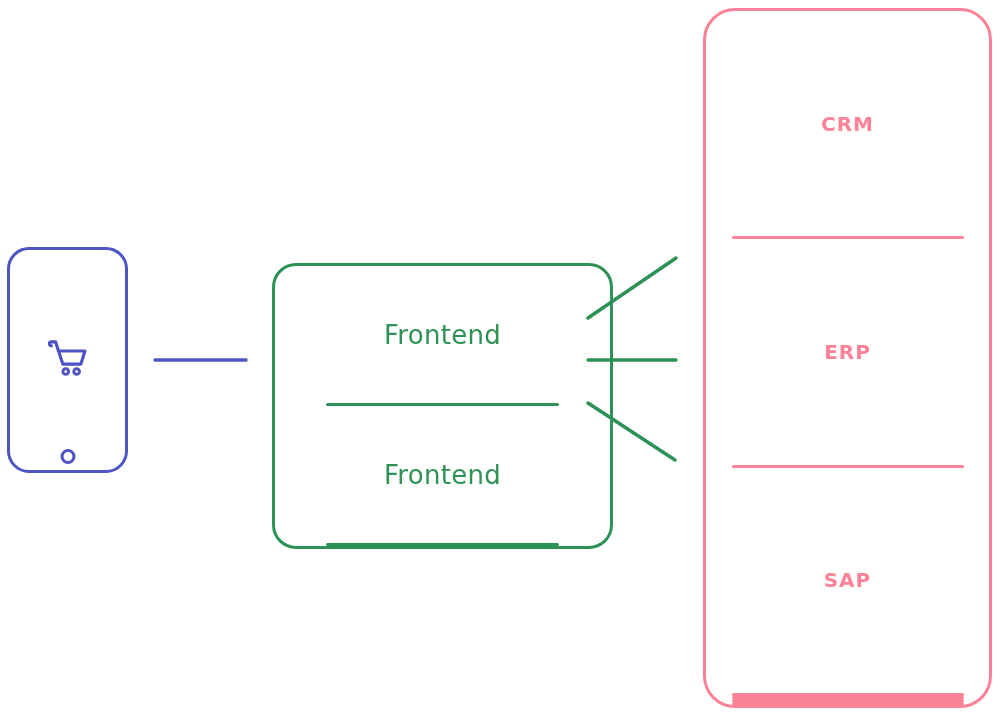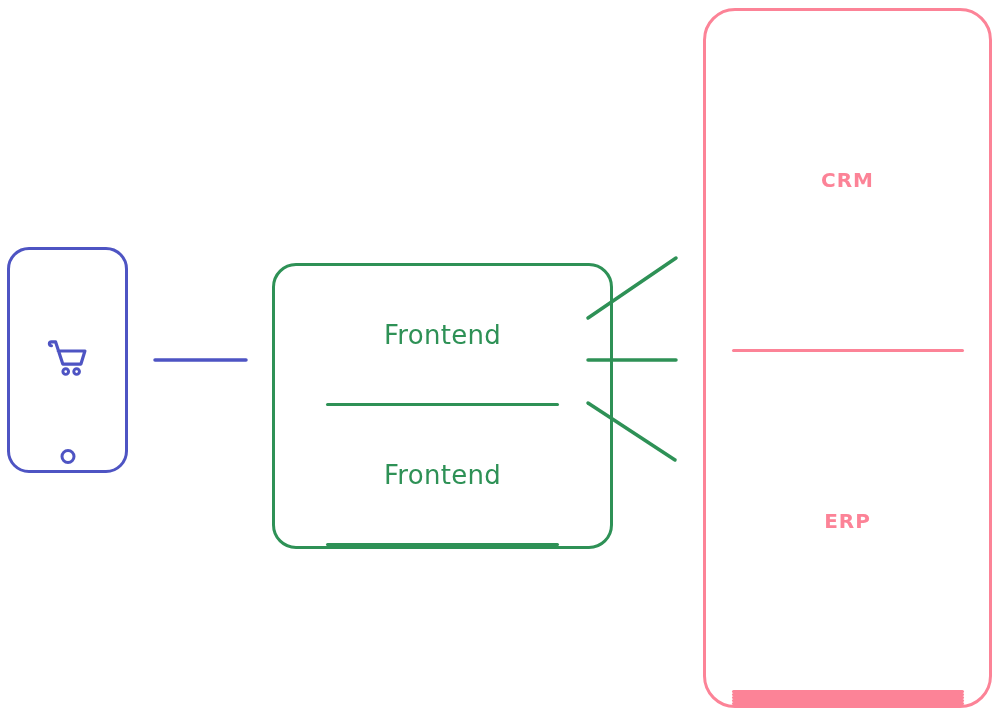--- a/index.html
+++ b/index.html
@@ -132,19 +132,20 @@
     <div class="divider"></div>
     <div class="row">Frontend</div>
     <div class="divider"></div>
   </div>
 
   <div class="sysbox">
     <div class="row">CRM</div>
     <div class="divider"></div>
     <div class="row">ERP</div>
     <div class="divider"></div>
+    <div class="row">SAP</div>
     <div class="divider"></div>
     <div class="divider"></div>
     <div class="divider"></div>
     <div class="divider"></div>
   </div>
 
 </div>
 
 </body></html>

